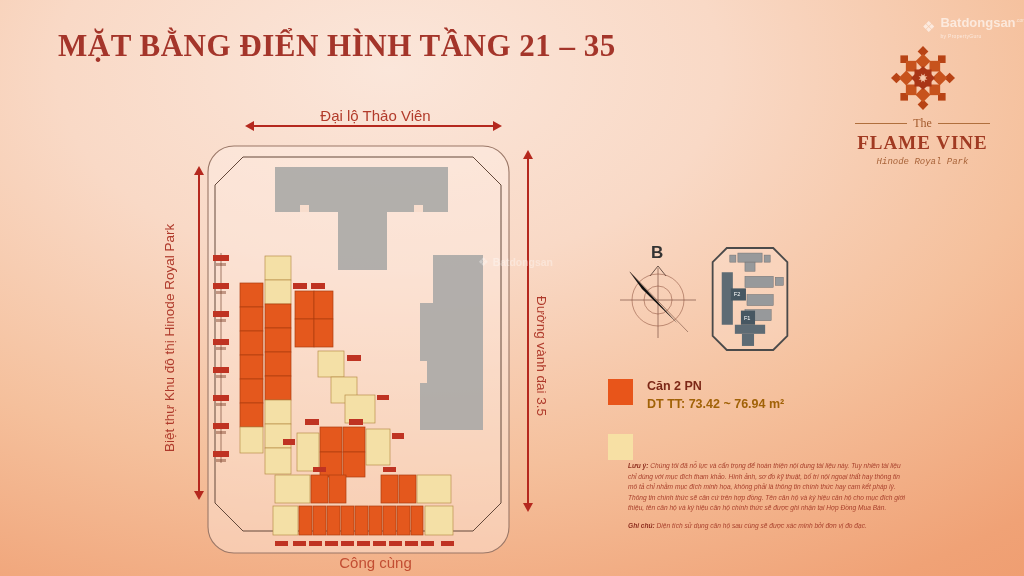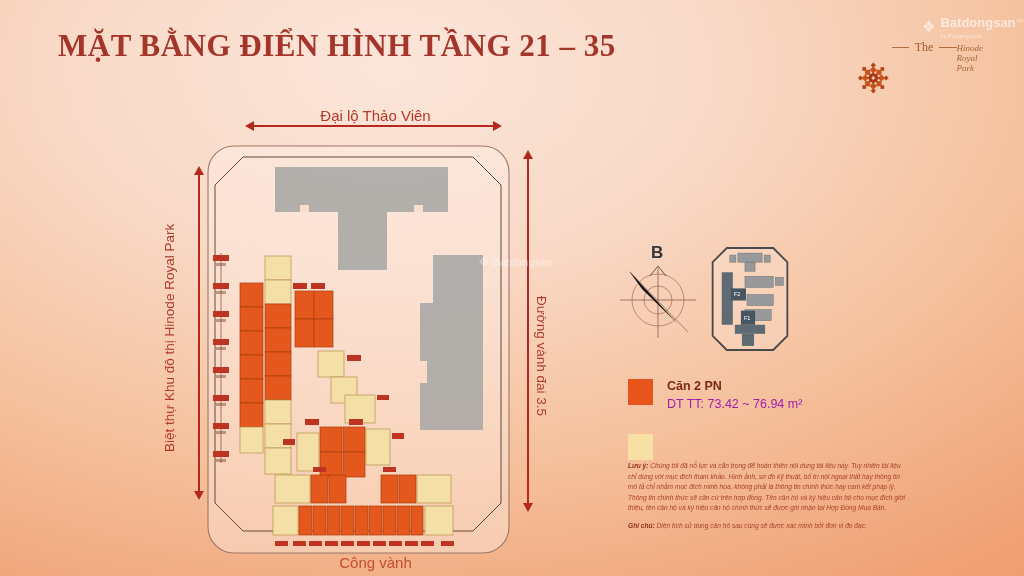--- a/index.html
+++ b/index.html
@@ -21,27 +21,27 @@
   .wm { position:absolute; display:flex; align-items:center; gap:5px;
         color:rgba(255,255,255,.62); }
   .wm-top { left:922px; top:13px; }
   .wm-plan { left:478px; top:256px; opacity:.55; transform:scale(.8); transform-origin:left top; }
   .wm-icon { font-size:15px; line-height:1; }
   .wm-text { font-size:13px; font-weight:700; line-height:1; }
   .wm-sub { font-size:5px; display:block; margin-top:2px; font-weight:400; letter-spacing:.3px;}
   .wm-suffix { font-size:5px; vertical-align:super; font-weight:400;}
   
   .logo { position:absolute; left:855px; top:40px; width:135px;
-          display:flex; flex-direction:row; align-items:flex-start; }
+          display:flex; flex-direction:column; align-items:center; }
   .logo-the { display:flex; align-items:center; gap:6px; width:100%;
               color:#a35a2c; font-family:"Liberation Serif", serif; font-size:12px; }
   .logo-the::before, .logo-the::after { content:""; flex:1; height:1px; background:#b06f3d; }
   .logo-name { font-family:"Liberation Serif", serif; font-size:19px; letter-spacing:1px;
                color:#a13a22; font-weight:700; margin-top:1px; white-space:nowrap; }
-  .logo-sub { font-family:Liberation Serif, serif; font-style:italic; font-size:9px;
+  .logo-sub { font-family:Liberation Mono, monospace; font-style:italic; font-size:9px;
               color:#a9643a; margin-top:3px; }
   
   .road-label { position:absolute; color:#b23b2b; font-size:15px;margin-top:8px; }
   .road-top    { left:303px; top:99px; width:145px; text-align:center; }
   .road-bottom { left:303px; top:546px; width:145px; text-align:center; color:#c24e33; }
   .road-side { position:absolute; writing-mode:vertical-rl; font-size:13.5px; color:#af3a2b;
                display:flex; align-items:center; justify-content:center; }
   .road-left  { left:162px; top:178px; height:320px; transform:rotate(180deg); }
   .road-right { left:534px; top:248px; height:215px; }
   .arrow-h { position:absolute; border-top:2.5px solid #b5281e; }
@@ -58,25 +58,25 @@
   .plan { position:absolute; left:205px; top:143px; width:307px; height:413px; }
   .u2 { fill:#e4581d; stroke:#ad3c10; stroke-width:.7; }
   .u3 { fill:#f4e0a6; stroke:#b98f4a; stroke-width:.7; }
   .bdg { fill:#bf3322; }
   .mk  { fill:rgba(125,62,40,.45); }
   .gray { fill:#aaa8a6; opacity:.9; }
   
   .compass { position:absolute; left:618px; top:240px; width:80px; height:102px; }
   .minimap { position:absolute; left:710px; top:246px; width:80px; height:106px; }
   
-  .legend { position:absolute; left:628px; top:377px; width:300px; }
+  .legend { position:absolute; left:608px; top:377px; width:300px; }
   .legend-item { display:flex; align-items:flex-start; gap:14px; margin-bottom:19px; }
   .swatch { width:25px; height:26px; flex:none; margin-top:2px; }
   .legend-label { font-size:12.5px; font-weight:700; color:#7c2817; line-height:1.45; }
-  .legend-area  { font-size:12.5px; font-weight:400; color:#a21caf; line-height:1.45; }
+  .legend-area  { font-size:12.5px; font-weight:700; color:#a16207; line-height:1.45; }
   
   .notes { position:absolute; left:628px; top:461px; width:282px;
            font-style:italic; color:#a8402c; font-size:6.6px; line-height:1.6; }
   .note { margin-bottom:7px; }
   .note-label { font-weight:700; color:#8f2f1f; }
 </style>
 </head>
 <body>
 
 <h1 class="page-title">MẶT BẰNG ĐIỂN HÌNH TẦNG 21 – 35</h1>
@@ -101,33 +101,34 @@
     <use href="#petal"></use>
       <use href="#petal" transform="rotate(45)"></use>
     <use href="#petal" transform="rotate(90)"></use>
       <use href="#petal" transform="rotate(135)"></use>
     <use href="#petal" transform="rotate(180)"></use>
       <use href="#petal" transform="rotate(225)"></use>
     <use href="#petal" transform="rotate(270)"></use>
       <use href="#petal" transform="rotate(315)"></use>
   </svg>
   <div class="logo-the">The</div>
+  <div class="logo-name">FLAME VINE</div>
   <div class="logo-sub">Hinode Royal Park</div>
 </div>
 
 <div class="road-label road-top">Đại lộ Thảo Viên</div>
 <div class="arrow-h" style="left:247px; top:125px; width:253px;"></div>
 
 <div class="road-side road-left">Biệt thự Khu đô thị Hinode Royal Park</div>
 <div class="arrow-v" style="left:198px; top:168px; height:330px;"></div>
 
 <div class="road-side road-right">Đường vành đai 3.5</div>
 <div class="arrow-v" style="left:527px; top:152px; height:358px;"></div>
 
-<div class="road-label road-bottom">Công vành</div>
+<div class="road-label road-bottom">Công cùng</div>
 
 <svg class="plan" viewBox="0 0 307 413">
 
   <rect x="3" y="3" width="301" height="407" rx="26" fill="rgba(255,241,233,.4)" stroke="#9a7767" stroke-width="1.1"></rect>
   <path d="M38 14 H268 L296 42 V360 L268 388 H38 L10 360 V42 Z" fill="none" stroke="#64483a" stroke-width="1"></path>
 
   <g>
     <path class="gray" d="M70 24 H243 V69 H182 V127 H133 V69 H70 Z"></path>
     <rect x="95" y="62" width="9" height="7" fill="#f8ddcd"></rect>
     <rect x="209" y="62" width="9" height="7" fill="#f8ddcd"></rect>

